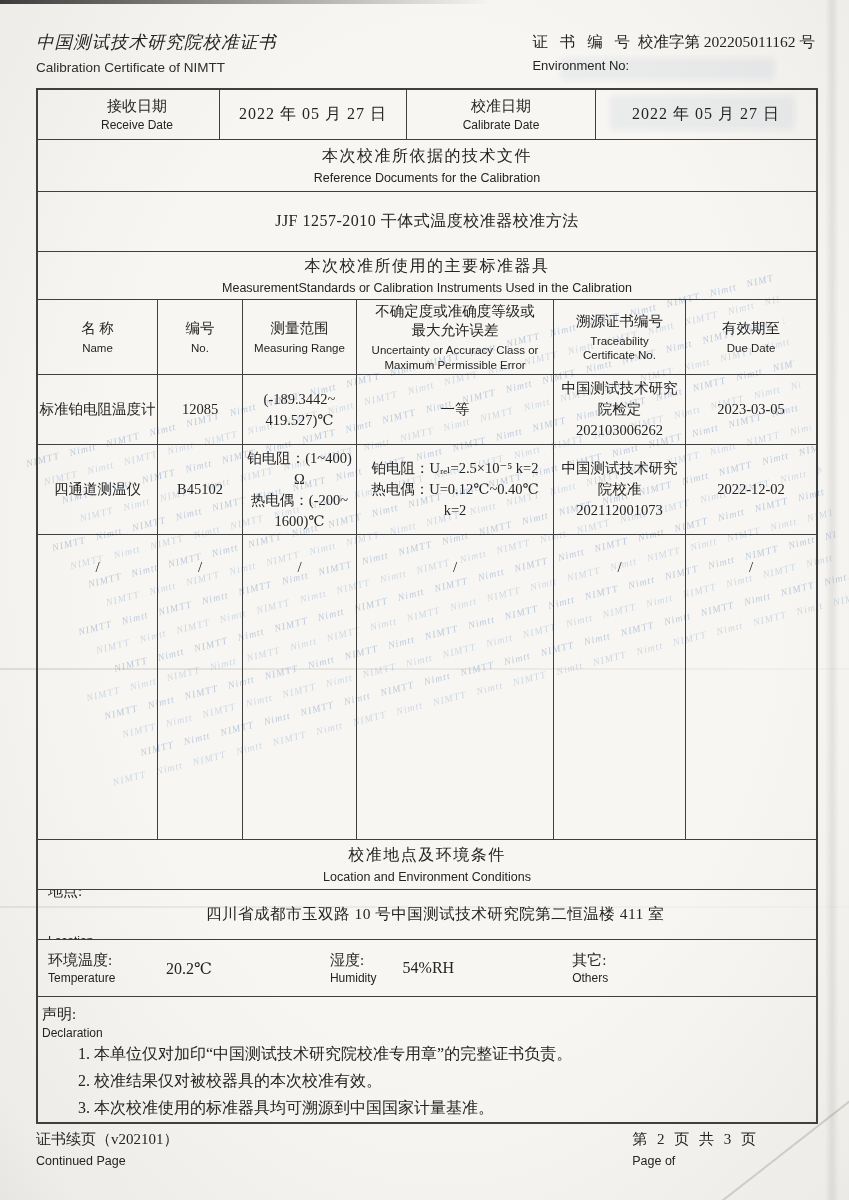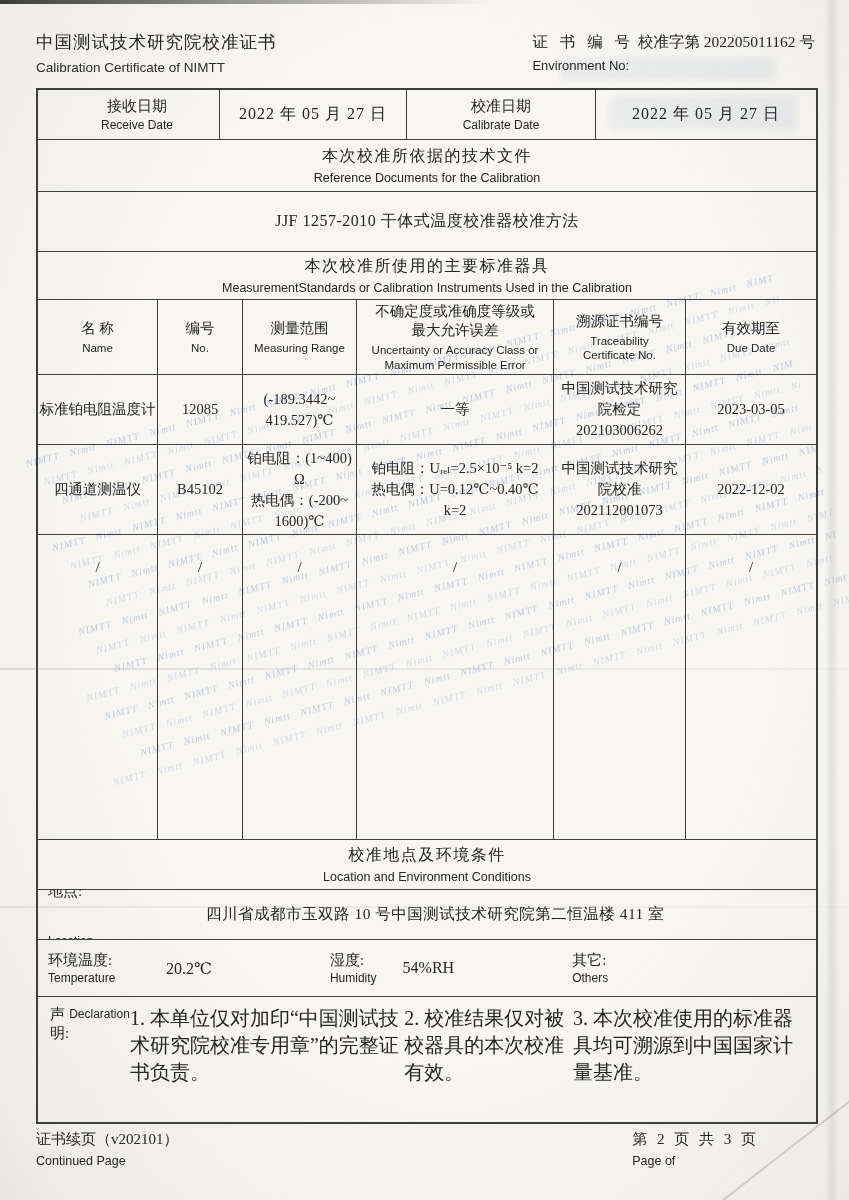--- a/index.html
+++ b/index.html
@@ -43,21 +43,21 @@
   }
 
   .content{position:relative;z-index:2;}
 
   .zh{font-family:"Liberation Serif","DejaVu Serif",serif;}
   .en{font-family:"Liberation Sans","DejaVu Sans",sans-serif;font-size:12px;color:#2d2d2d;}
   .ml{white-space:pre-line;}
 
   
   .hdr{position:absolute;left:36px;top:30px;width:779px;display:flex;justify-content:space-between;align-items:flex-start;}
-  .hdr-title-zh{font-size:17.5px;letter-spacing:1px;}
+  .hdr-title-zh{font-size:17.5px;letter-spacing:1px;font-style:italic;}
   .hdr-title-en{font-family:"Liberation Sans","DejaVu Sans",sans-serif;font-size:13.5px;margin-top:6px;}
   .hdr-right{text-align:left;padding-top:2px;}
   .hdr-cert-zh{font-size:15.5px;}
   .hdr-cert-zh .sp{letter-spacing:4px;}
   .hdr-cert-en{font-family:"Liberation Sans","DejaVu Sans",sans-serif;font-size:13px;margin-top:5px;}
 
   
   .doc-table{position:absolute;left:36px;top:88px;width:778px;border:2px solid var(--bd);}
   .trow{display:flex;border-bottom:1.6px solid var(--bd);box-sizing:border-box;}
   .trow:last-child{border-bottom:none;}
@@ -99,24 +99,24 @@
   .grp{display:flex;flex-direction:column;align-items:flex-start;}
   .grp .lbl-zh{font-size:15px;}
   .grp .lbl-en{margin-top:1px;}
   .loc-label{padding-left:10px;width:86px;gap:32px;}
   .loc-value{font-size:15.5px;margin-left:72px;letter-spacing:.5px;}
   .env-t{padding-left:10px;width:104px;justify-content:flex-end;}
   .env-tv{font-size:16px;margin-left:14px;}
   .env-h{margin-left:118px;}
   .env-hv{font-size:16px;margin-left:26px;}
   .env-o{margin-left:118px;}
-  .decl-cell{flex-direction:row;align-items:flex-start;justify-content:flex-start;padding:8px 12px;}
+  .decl-cell{flex-direction:column;align-items:flex-start;justify-content:flex-start;padding:8px 4px;}
   .decl-title-zh{font-size:15px;}
   .decl-title-en{font-family:"Liberation Sans","DejaVu Sans",sans-serif;font-size:12px;margin-top:2px;}
-  .decl-item{font-size:20px;line-height:27px;}
+  .decl-item{font-size:16px;line-height:27px;margin-left:36px;}
 
   
   .footer{position:absolute;left:36px;top:1130px;width:778px;display:flex;justify-content:space-between;align-items:flex-start;}
   .ft-zh{font-size:15px;}
   .ft-en{font-family:"Liberation Sans","DejaVu Sans",sans-serif;font-size:12.5px;margin-top:5px;}
   .ft-right{margin-right:55px;text-align:left;}
   .ft-right .ft-zh{letter-spacing:3px;}
 </style>
 </head>
 <body>

